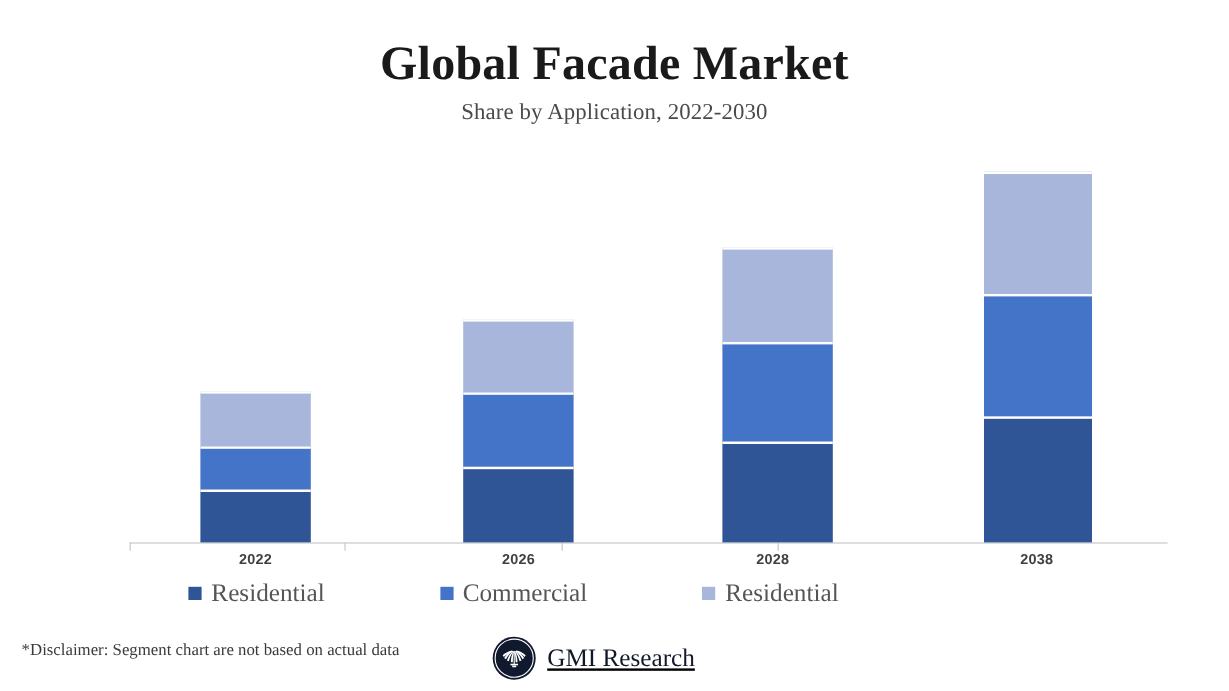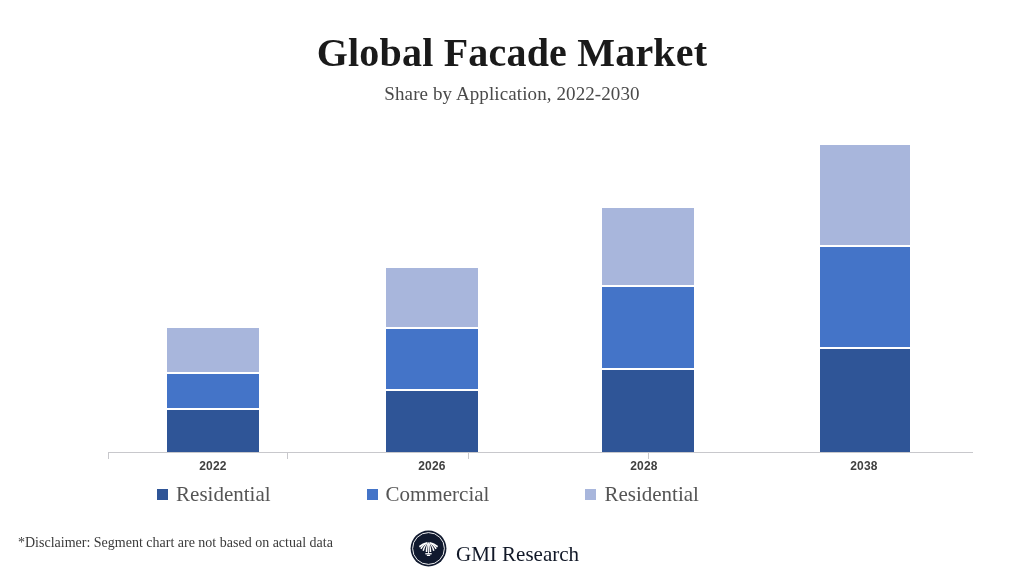--- a/index.html
+++ b/index.html
@@ -137,21 +137,22 @@
     font-family: "Liberation Serif", serif;
     font-size: 14px;
     color: #3a3a3a;
     white-space: nowrap;
   }
   #brand {
     position: absolute;
     left: 410px;
     top: 2px;
     display: flex;
-    align-items: flex-end;
+    align-items: center;
+    text-decoration: underline;
   }
   #brand-logo {
     width: 37px;
     height: 37px;
     flex: 0 0 auto;
   }
   #brand-name {
     font-family: "Liberation Serif", serif;
     font-size: 21px;
     color: #111827;

